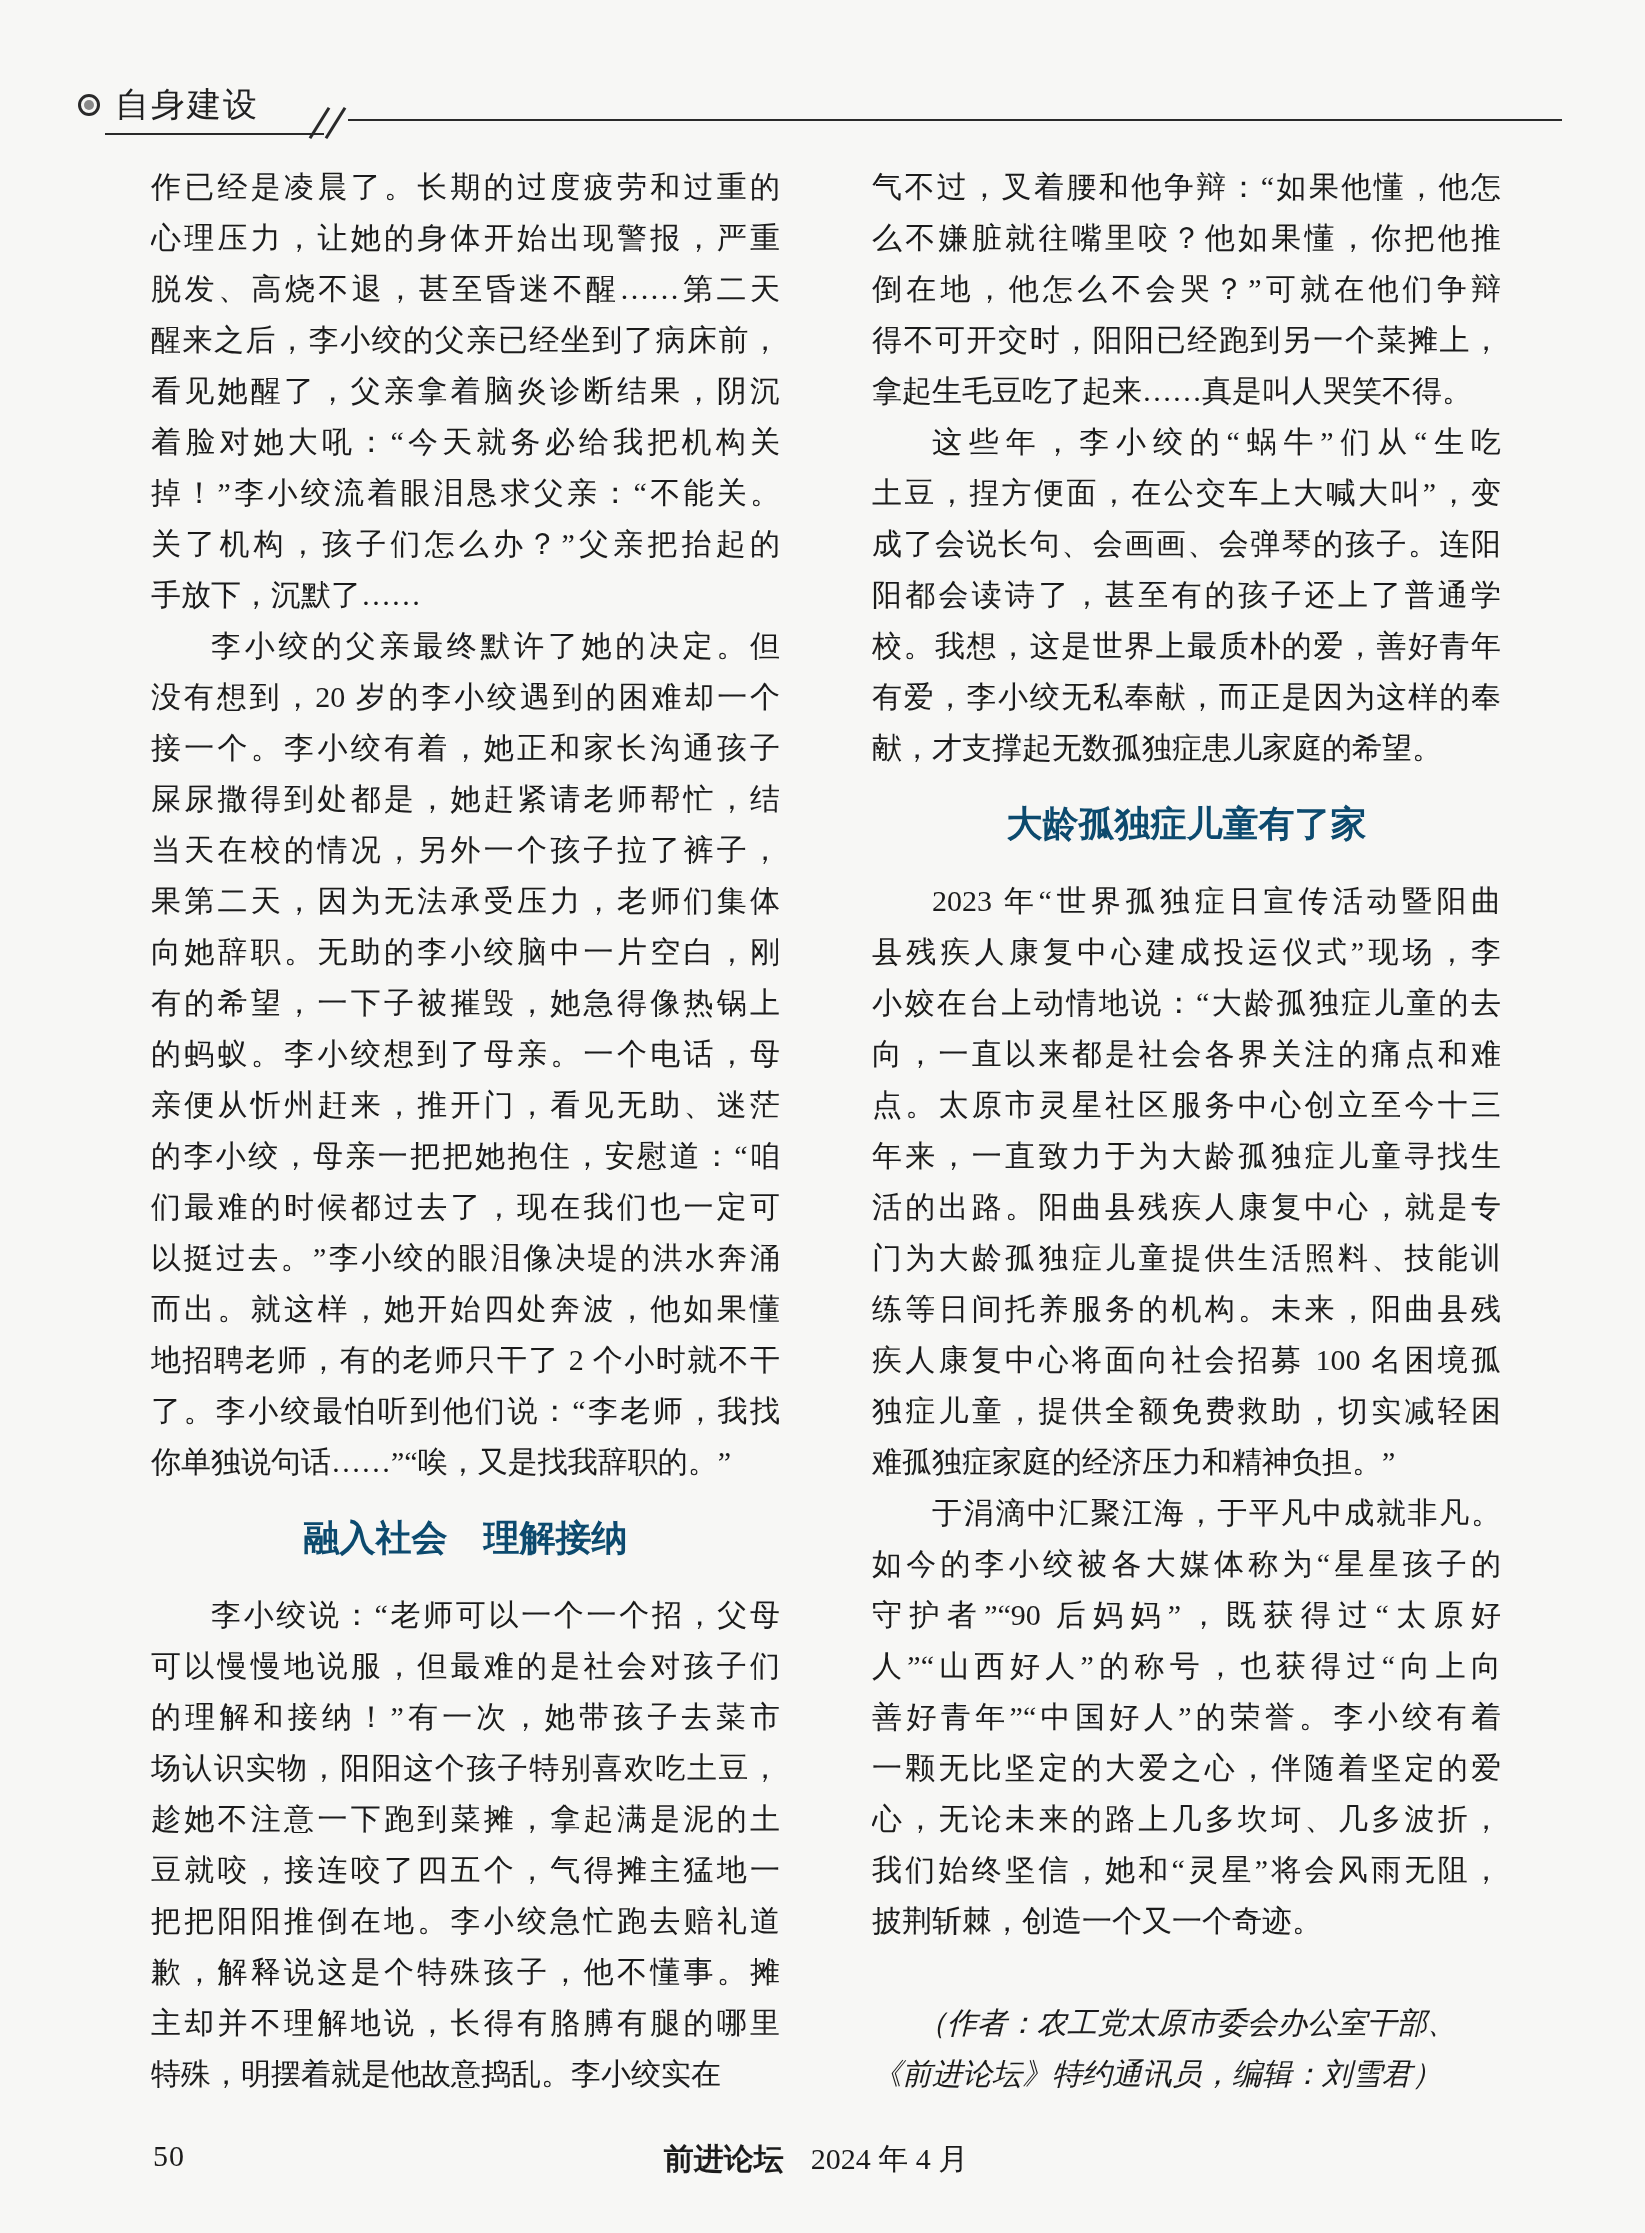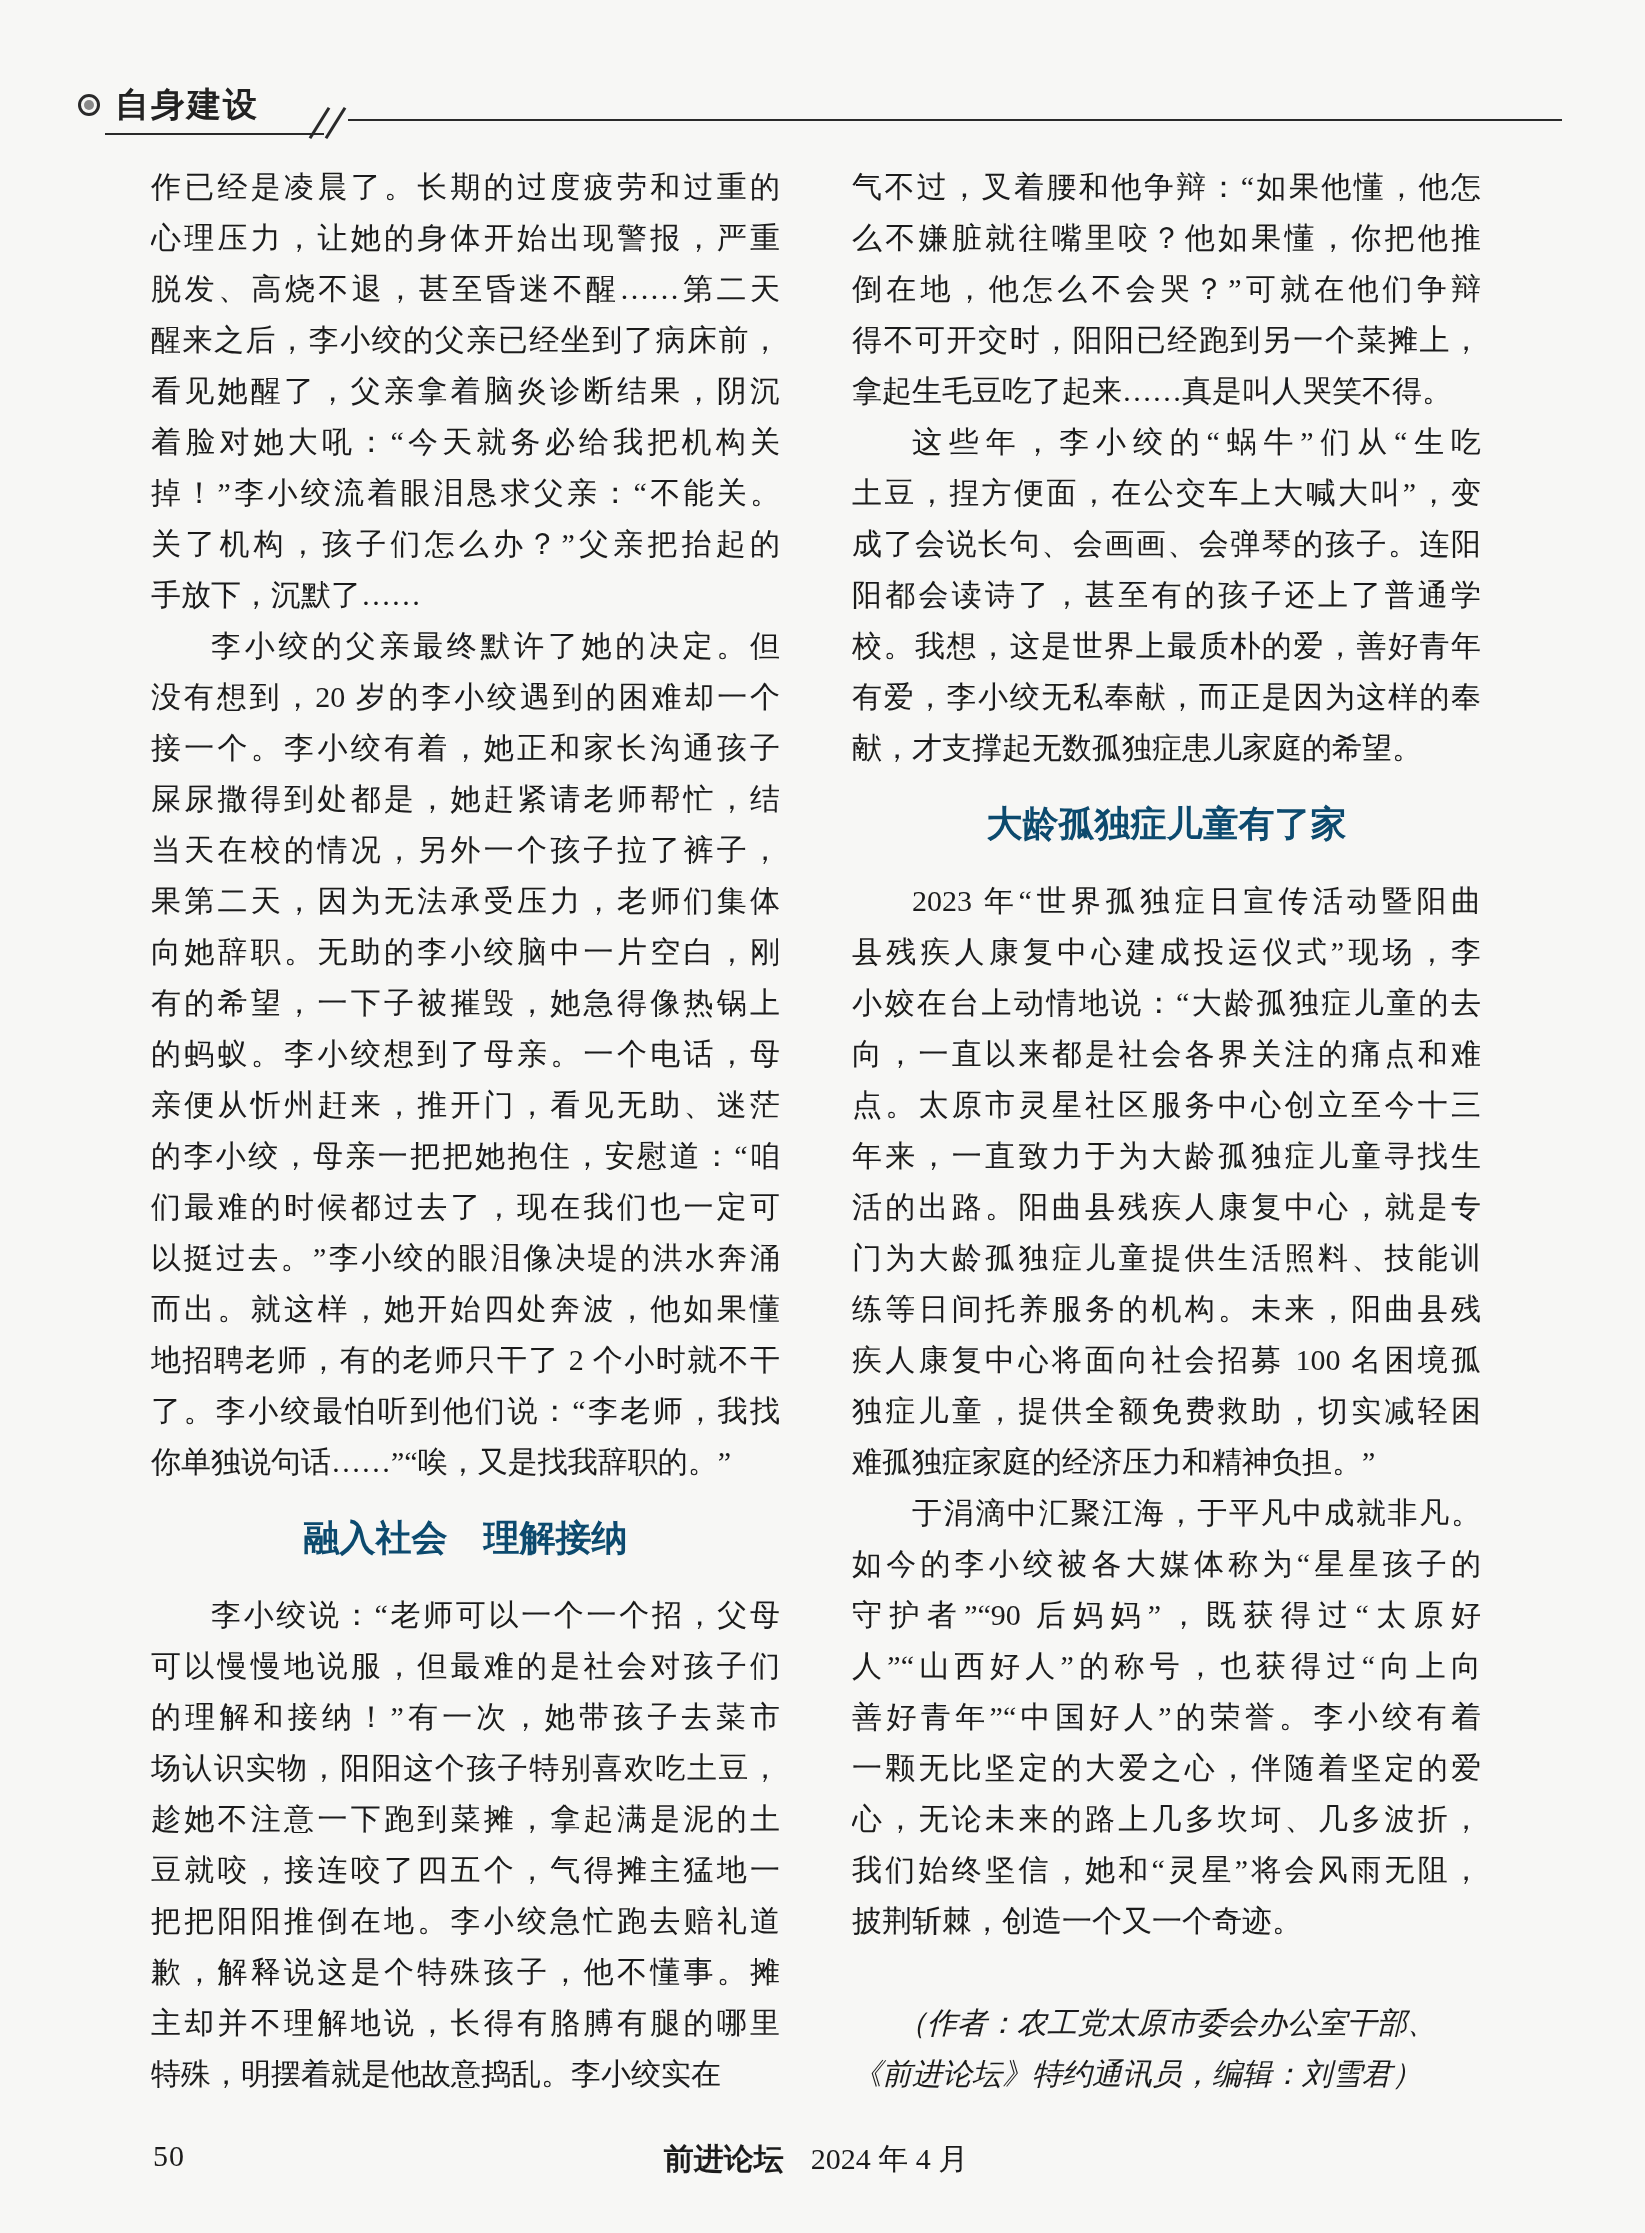--- a/index.html
+++ b/index.html
@@ -20,32 +20,32 @@
     box-sizing:border-box;
   }
   .bullseye .dot{
     position:absolute;left:50%;top:50%;width:10px;height:10px;
     transform:translate(-50%,-50%);
     background:#8a8a8a;border-radius:50%;
   }
   .section-label{
     position:absolute;left:115px;top:84px;
     font-family:"Liberation Sans","DejaVu Sans",sans-serif;
-    font-weight:700;font-size:34px;line-height:40px;color:#222;
+    font-weight:400;font-size:34px;line-height:40px;color:#222;
     letter-spacing:2px;
   }
   .rule-short{position:absolute;left:105px;top:133px;width:219px;height:2px;background:#2a2a2a;}
   .slash{position:absolute;top:105px;width:3px;height:36px;background:#2a2a2a;transform:rotate(32deg);}
   .slash.s1{left:318px;}
   .slash.s2{left:334px;}
   .rule-long{position:absolute;left:348px;right:84px;top:119px;height:2px;background:#2a2a2a;}
   
   .columns{
     position:absolute;left:151px;top:161px;
-    display:flex;gap:72px;
+    display:flex;gap:92px;
     font-size:30px;
   }
   .col{flex:0 0 629px;width:629px;}
   .line{
     height:51px;line-height:51px;
     text-align:justify;text-align-last:justify;
     text-justify:inter-ideograph;
     overflow:hidden;white-space:nowrap;
   }
   .line.last{text-align-last:left;}

